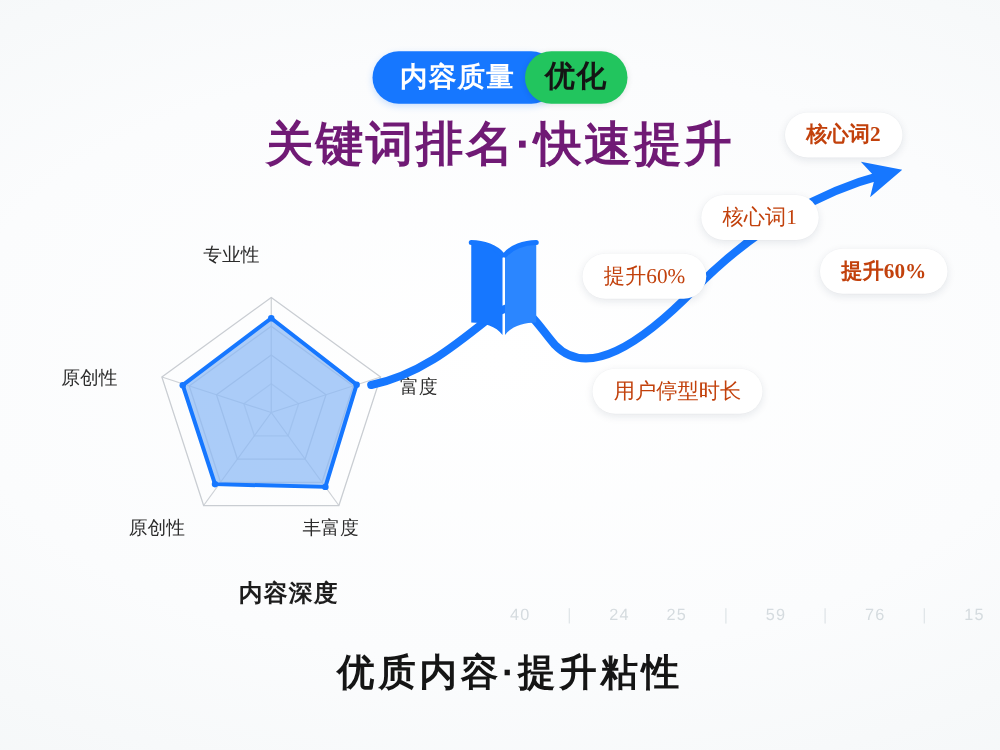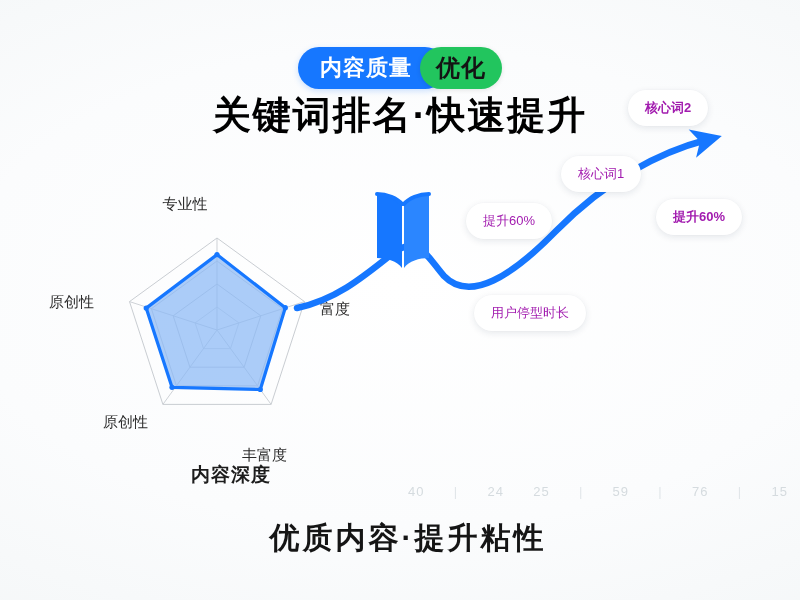--- a/index.html
+++ b/index.html
@@ -9,21 +9,21 @@
     background:
       radial-gradient(130% 95% at 50% 48%, #ffffff 0%, #fbfcfd 42%, #f3f6f7 78%, #eef2f4 100%);
     position:relative;
     color:#1a1a1a;
   }
   .stage{position:absolute;inset:0;}
 
   
   .badge-wrap{
     position:absolute;left:50%;top:41px;transform:translateX(-50%);
-    display:flex;align-items:center;height:53px;
+    display:flex;align-items:flex-start;height:53px;
   }
   .badge-blue{
     background:#1677ff;color:#fff;
     font-size:22px;font-weight:700;letter-spacing:1px;
     height:42px;line-height:42px;
     padding:0 34px 0 22px;
     border-radius:21px;
     position:relative;z-index:1;
     box-shadow:0 2px 6px rgba(22,119,255,.22);
     white-space:nowrap;
@@ -38,63 +38,64 @@
     position:relative;z-index:2;
     box-shadow:0 1px 5px rgba(0,0,0,.10);
     white-space:nowrap;
   }
 
   
   .headline{
     position:absolute;left:0;right:0;top:90px;
     text-align:center;
     font-size:38px;font-weight:800;letter-spacing:2px;
-    color:#000000;
+    color:#701a75;
   }
 
   
   .bottom-headline{
     position:absolute;left:16px;right:0;top:518px;
     text-align:center;
     font-size:30px;font-weight:800;letter-spacing:3px;
     color:#151515;
   }
 
   
   .radar{position:absolute;left:95px;top:208px;width:245px;height:245px;}
   .radar svg{display:block;overflow:visible;}
   .radar-label{
     position:absolute;font-size:15px;color:#2b2b2b;white-space:nowrap;
   }
   .rl-top{left:90px;top:-13px;transform:translateX(-50%);}
   .rl-right{left:225px;top:92px;text-align:right;}
-  .rl-br{left:147px;top:205px;margin-top:33px;}
+  .rl-br{left:147px;top:205px;}
   .rl-bl{left:8px;top:205px;}
   .rl-left{left:-46px;top:85px;}
 
   .caption-depth{
     position:absolute;left:166px;top:462px;
     font-size:19px;font-weight:700;color:#1d1d1d;letter-spacing:1px;margin-left:25px;
   }
 
   
   .growth{position:absolute;left:0;top:0;width:800px;height:600px;pointer-events:none;}
   .book{position:absolute;left:373px;top:188px;width:60px;height:88px;}
 
   
   .chip{
     position:absolute;
     background:#fff;
     border-radius:19px;
     height:36px;line-height:36px;
     padding:0 17px;
-    font-size:13px;
-    color:#a21caf;
+    font-size:17px;
+    color:#c2410c;
     white-space:nowrap;
     box-shadow:0 2px 7px rgba(17,36,66,.10), 0 0 0 .5px rgba(0,0,0,.02);
+    font-family:Liberation Serif, serif;
   }
   .chip-strong{font-weight:700;}
   .chip-kw2{left:628px;top:90px;}
   .chip-kw1{left:561px;top:156px;}
   .chip-up-left{left:466px;top:203px;}
   .chip-up-right{left:656px;top:199px;}
   .chip-dwell{left:474px;top:295px;}
 
   
   .axis-strip{

